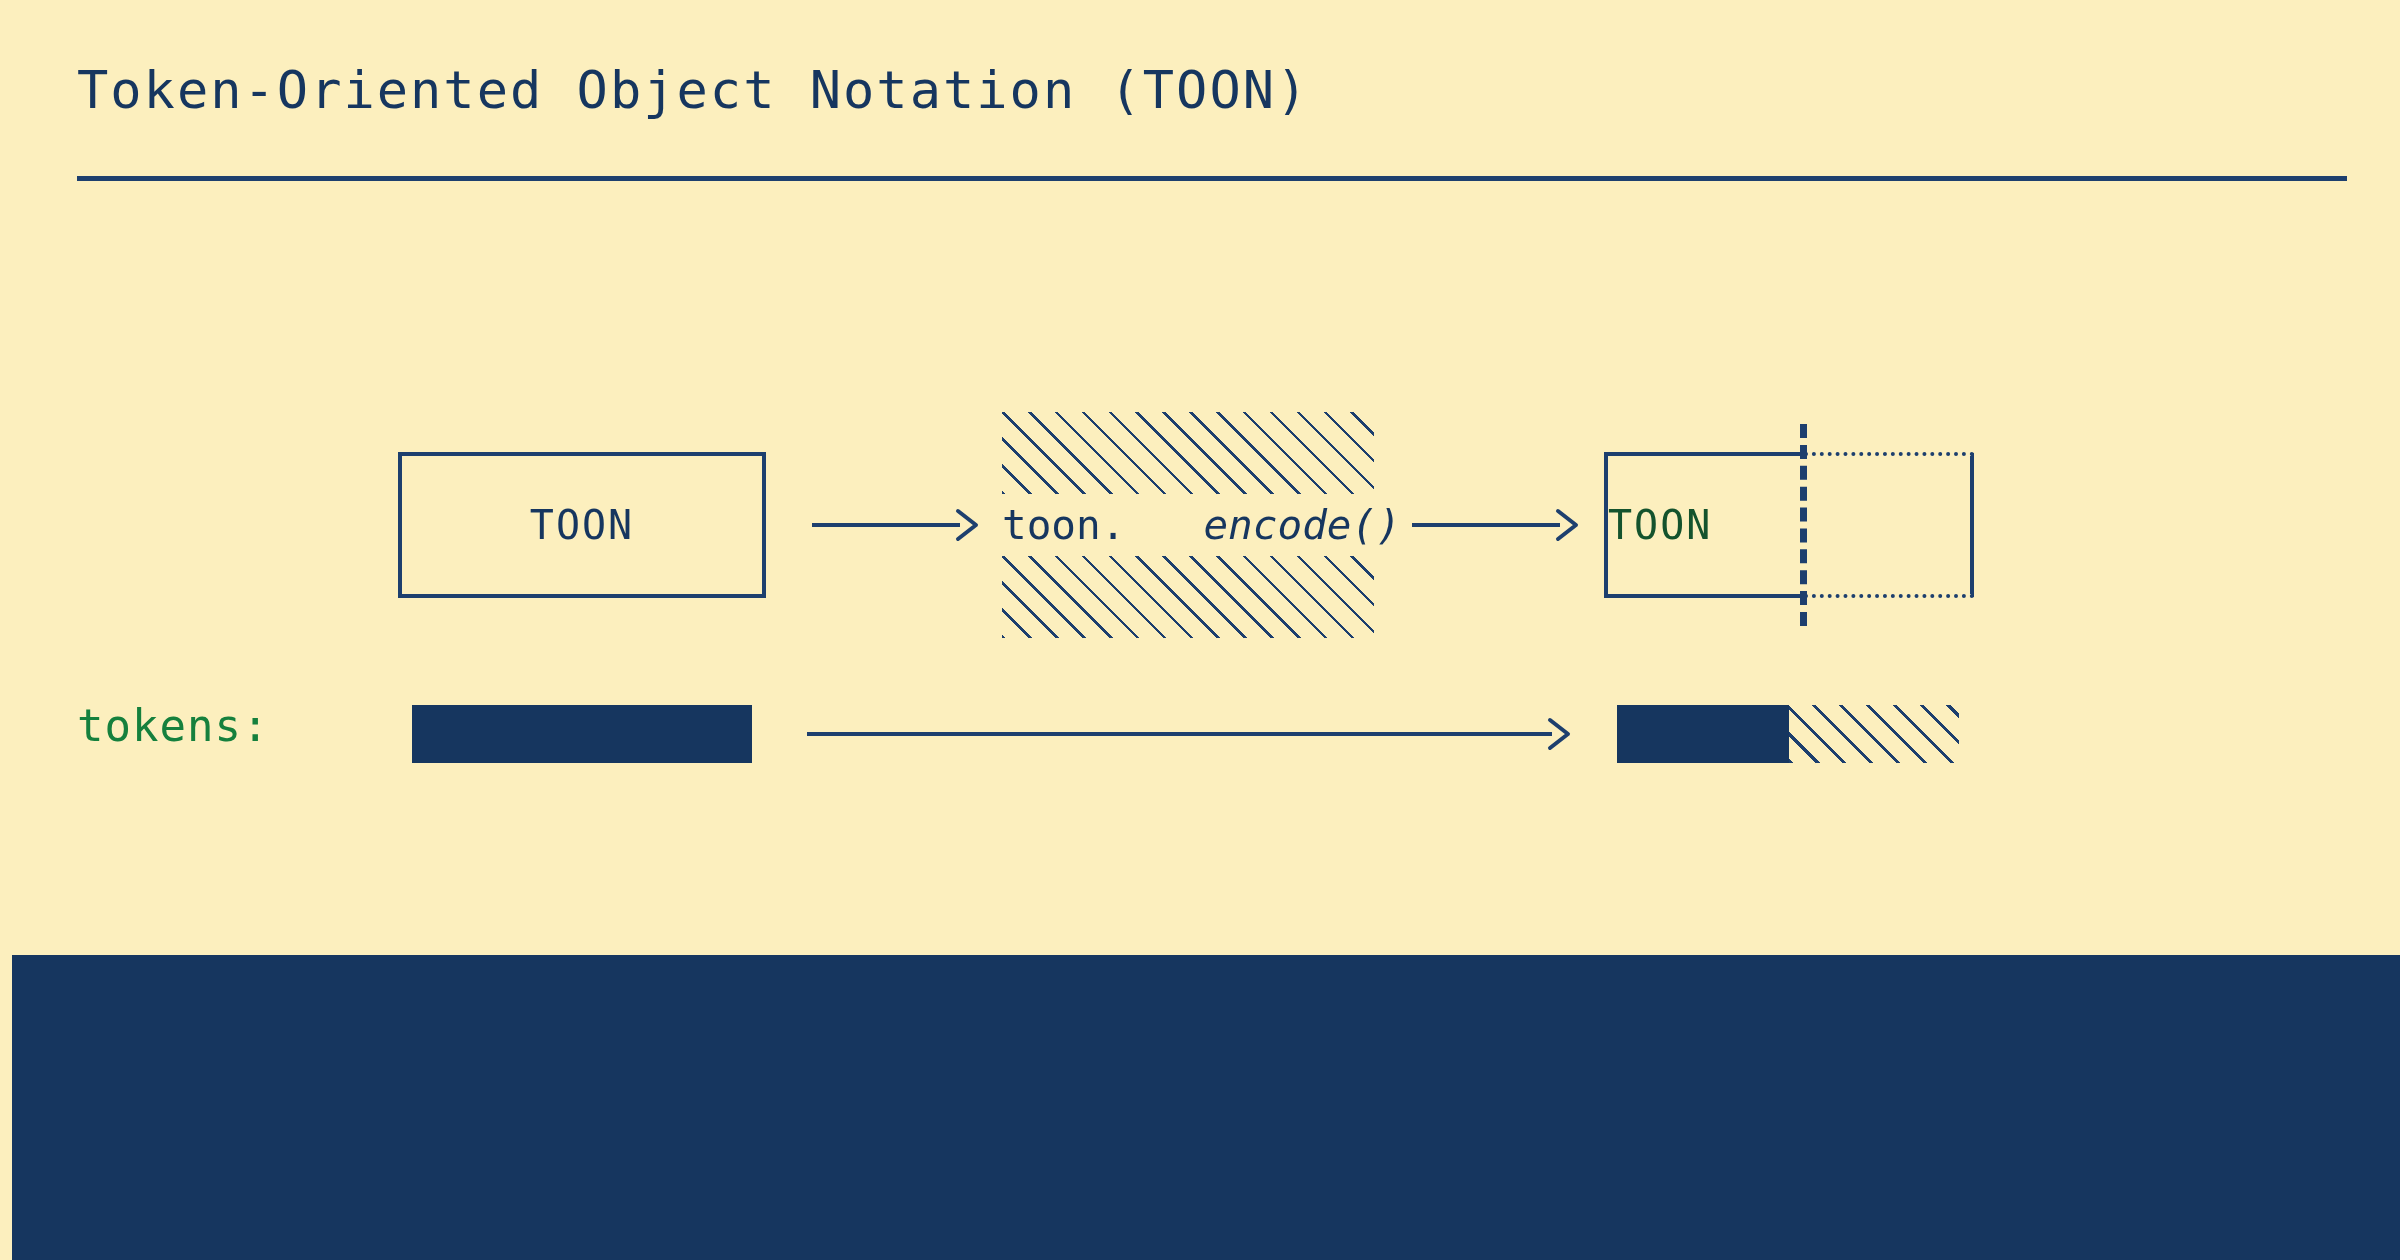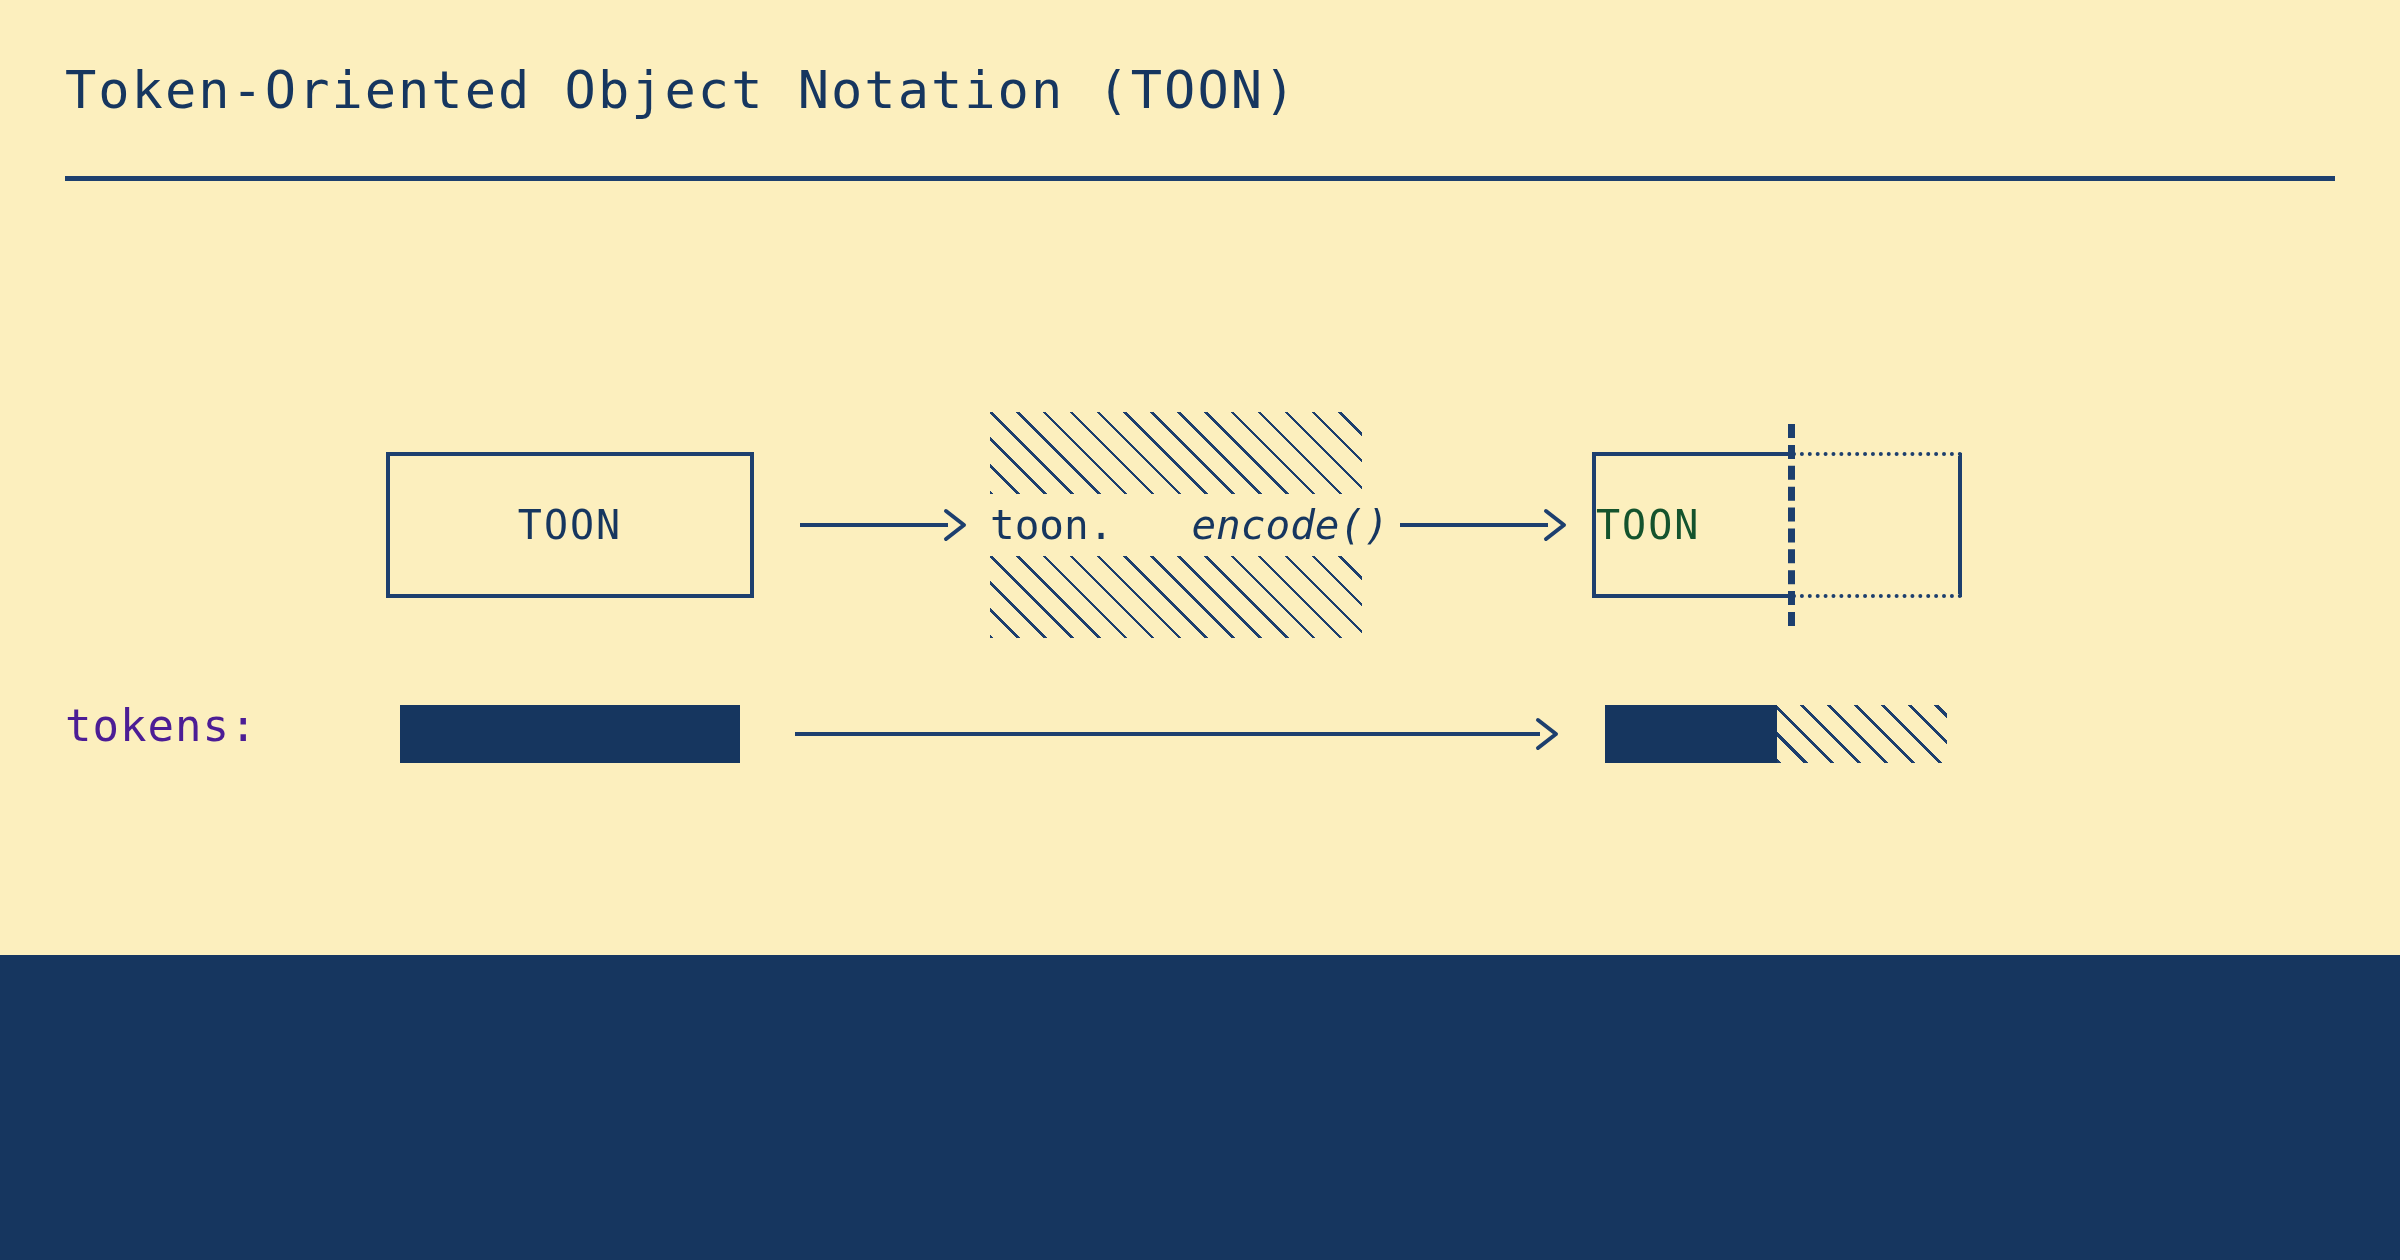--- a/index.html
+++ b/index.html
@@ -3,21 +3,21 @@
 <meta charset="utf-8">
 <style>
   html,body{margin:0;padding:0;}
   body{
     width:2400px;height:1260px;
     background:#FCEFBE;
     font-family:"DejaVu Sans Mono","Liberation Mono",monospace;
     overflow:hidden;
     position:relative;
   }
-  .stage{position:absolute;left:0;top:0;width:2348px;height:1260px;text-decoration:underline;}
+  .stage{position:absolute;left:12px;top:0;width:2348px;height:1260px;text-decoration:underline;}
 
   
   #page-title{
     position:absolute;left:65px;top:60px;
     font-size:52px;letter-spacing:2px;
     color:#16365F;white-space:nowrap;
     font-family:"DejaVu Sans Mono","Liberation Mono",monospace;
   }
   #title-rule{
     position:absolute;left:65px;top:176px;width:2270px;height:5px;
@@ -73,21 +73,21 @@
   }
 
   
   .arrow-line{position:absolute;height:4px;background:#1D3F6E;}
   .arrow-head{position:absolute;width:0;height:0;}
   .arrow-head svg{display:block;overflow:visible;}
 
   
   #tokens-label{
     position:absolute;left:65px;top:700px;
-    color:#4c1d95;font-size:44px;letter-spacing:1px;white-space:nowrap;
+    color:#15803d;font-size:44px;letter-spacing:1px;white-space:nowrap;
   }
   .bar-solid{position:absolute;background:#16365F;}
   .bar-hatch{
     position:absolute;
     background-image:repeating-linear-gradient(
         45deg,
         #1D3F6E 0px, #1D3F6E 3px,
         rgba(0,0,0,0) 3px, rgba(0,0,0,0) 19px);
   }
   #bar-json{left:400px;top:705px;width:340px;height:58px;}

